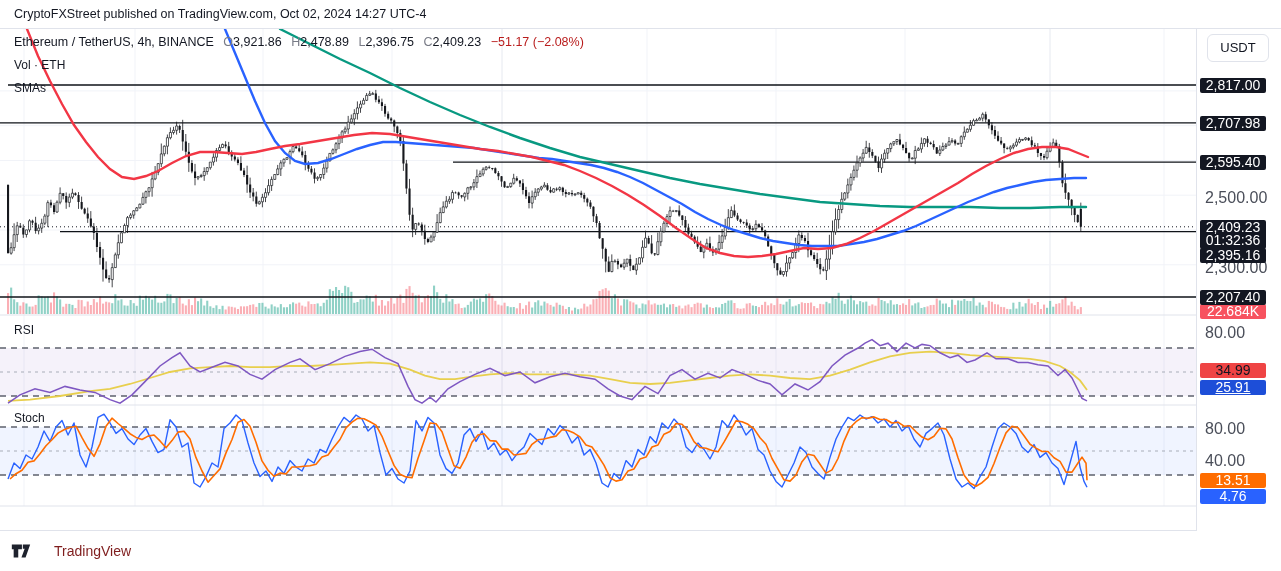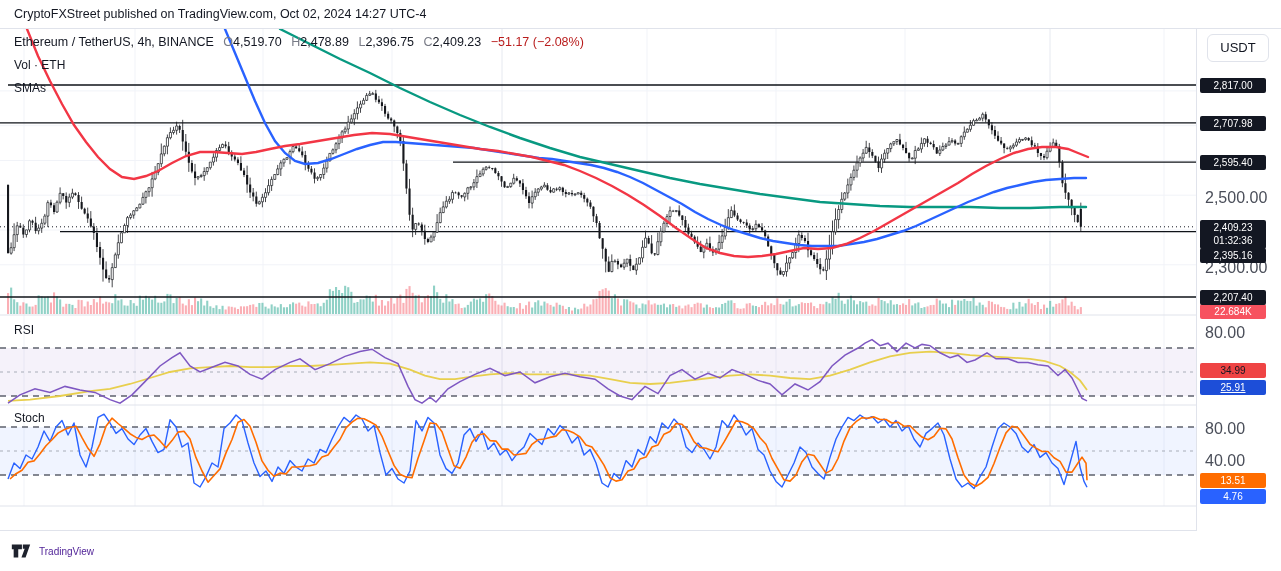--- a/index.html
+++ b/index.html
@@ -14,37 +14,37 @@
   #legend{position:absolute;left:14px;top:6px;z-index:5;}
   #legend .l1{font-size:12.5px;color:#131722;}
   #legend .l1 .lab{color:#787b86;margin-left:6px;}
   #legend .l1 .neg{color:#b91c1c;}
   #legend .l2,#legend .l3{font-size:12px;color:#131722;margin-top:9px;}
   .pane-label{position:absolute;left:14px;font-size:12px;color:#131722;z-index:5;}
   
   #scale-col{position:absolute;left:1196px;top:0;width:85px;height:502px;border-left:1px solid #e0e3eb;background:#fff;z-index:6;}
   .tick{position:absolute;left:8px;width:70px;font-size:16px;color:#4a4e59;}
   .badge{position:absolute;left:3px;width:66px;height:15px;line-height:15px;text-align:center;
-         font-size:10px;border-radius:2px;color:#fff;background:#131722;z-index:3;}
+         font-size:14px;border-radius:2px;color:#fff;background:#131722;z-index:3;}
   .badge.cur{height:28px;line-height:13px;padding-top:1px;z-index:4;}
   .badge.vol{background:#f7525f;z-index:2;}
   .badge.yellow{background:#ef4444;color:#131722;}
   .badge.purple{background:#1d4ed8;text-decoration:underline;}
   .badge.orange{background:#ff6d00;}
   .badge.blue{background:#2962ff;}
   #usdt-btn{position:absolute;left:10px;top:5px;width:60px;height:26px;border:1px solid #e0e3eb;border-radius:6px;
             font-size:13px;color:#131722;text-align:center;line-height:26px;background:#fff;}
   
   #time-axis{position:absolute;left:0;top:505px;width:1196px;height:25px;background:#fff;}
   #time-axis span{position:absolute;top:6px;transform:translateX(-50%);font-size:11.5px;color:#3c4049;}
   #time-axis span.month{font-weight:700;color:#131722;}
   
   #footer{position:absolute;left:0;top:530px;width:1281px;height:41px;background:#fff;border-top:1px solid #e0e3eb;}
   #footer .logo-wrap{position:absolute;left:10px;top:9px;display:flex;align-items:center;}
-  #footer .logo-text{font-size:10px;font-weight:500;color:#4c1d95;margin-left:7px;}
+  #footer .logo-text{font-size:14px;font-weight:500;color:#7f1d1d;margin-left:22px;}
 </style>
 </head>
 <body>
 
 <div id="stage">
 
   <div id="attr-bar">
     <div class="txt">CryptoFXStreet published on TradingView.com, Oct 02, 2024 14:27 UTC-4</div>
   </div>
 
@@ -442,21 +442,21 @@
         <path d="M8.0,478.0L14.0,462.0L20.0,467.6L26.0,454.0L32.0,458.0L38.0,446.0L44.0,430.0L50.0,440.4L56.0,426.0L62.0,419.6L68.0,434.0L74.0,422.0L80.0,454.0L86.0,466.0L92.0,446.0L98.0,416.4L104.0,413.2L110.0,422.0L116.0,432.4L122.0,427.6L128.0,438.0L134.0,443.6L140.0,434.0L146.0,427.6L152.0,440.4L158.0,451.6L164.0,448.4L170.0,418.8L176.0,426.0L182.0,446.0L188.0,442.0L194.0,482.0L200.0,486.0L206.0,475.6L212.0,462.0L218.0,466.0L224.0,427.6L230.0,422.0L236.0,414.0L242.0,419.6L248.0,442.0L254.0,462.0L260.0,475.6L266.0,470.0L272.0,480.4L278.0,466.0L284.0,472.4L290.0,459.6L296.0,466.0L302.0,470.0L308.0,458.0L314.0,462.0L320.0,448.4L326.0,451.6L332.0,438.0L338.0,426.0L344.0,416.4L350.0,421.2L356.0,414.0L362.0,418.0L368.0,430.0L374.0,424.4L380.0,451.6L386.0,474.0L392.0,467.6L398.0,478.0L404.0,482.0L410.0,470.0L416.0,419.6L422.0,430.0L428.0,416.4L434.0,422.0L440.0,454.0L446.0,467.6L452.0,472.4L458.0,462.0L464.0,434.0L470.0,427.6L476.0,440.4L482.0,430.0L488.0,448.4L494.0,442.0L500.0,454.0L506.0,448.4L512.0,459.6L518.0,451.6L524.0,446.0L530.0,432.4L536.0,438.0L542.0,443.6L548.0,427.6L554.0,434.0L560.0,424.4L566.0,430.0L572.0,442.0L578.0,435.6L584.0,454.0L590.0,448.4L596.0,462.0L602.0,482.0L608.0,486.0L614.0,472.4L620.0,478.0L626.0,459.6L632.0,466.0L638.0,448.4L644.0,454.0L650.0,435.6L656.0,442.0L662.0,422.0L668.0,427.6L674.0,418.0L680.0,424.4L686.0,446.0L692.0,451.6L698.0,442.0L704.0,448.4L710.0,458.0L716.0,446.0L722.0,419.6L728.0,426.0L734.0,414.0L740.0,422.0L746.0,434.0L752.0,427.6L758.0,448.4L764.0,454.0L770.0,470.0L776.0,480.4L782.0,486.0L788.0,474.0L794.0,462.0L800.0,446.0L806.0,451.6L812.0,466.0L818.0,472.4L824.0,478.0L830.0,456.4L836.0,438.0L842.0,426.0L848.0,416.4L854.0,419.6L860.0,414.0L866.0,418.0L872.0,415.6L878.0,422.0L884.0,418.0L890.0,426.0L896.0,419.6L902.0,430.0L908.0,424.4L914.0,438.0L920.0,446.0L926.0,432.4L932.0,427.6L938.0,422.0L944.0,434.0L950.0,458.0L956.0,478.0L962.0,486.0L968.0,482.0L974.0,487.6L980.0,475.6L986.0,466.0L992.0,446.0L998.0,427.6L1004.0,422.0L1010.0,426.0L1016.0,432.4L1022.0,446.0L1028.0,451.6L1034.0,443.6L1040.0,456.4L1046.0,451.6L1052.0,462.0L1058.0,467.6L1064.0,483.6L1070.0,462.0L1076.0,440.4L1080.0,466.0L1084.0,480.4L1087.0,486.2" stroke="#2962ff" stroke-width="1.4" fill="none" stroke-linejoin="round"></path>
         <path d="M10.0,478.0L16.0,472.7L22.0,469.2L28.0,461.2L34.0,459.9L40.0,452.7L46.0,444.7L52.0,438.8L58.0,432.1L64.0,428.7L70.0,426.5L76.0,425.2L82.0,436.7L88.0,447.3L94.0,455.3L100.0,442.8L106.0,425.2L112.0,417.2L118.0,422.5L124.0,427.3L130.0,432.7L136.0,436.4L142.0,438.5L148.0,435.1L154.0,434.0L160.0,439.9L166.0,446.8L172.0,439.6L178.0,431.1L184.0,430.3L190.0,438.0L196.0,456.7L202.0,470.0L208.0,481.2L214.0,474.5L220.0,467.9L226.0,451.9L232.0,438.5L238.0,421.2L244.0,418.5L250.0,425.2L256.0,441.2L262.0,459.9L268.0,469.2L274.0,475.3L280.0,472.1L286.0,472.9L292.0,466.0L298.0,466.0L304.0,465.2L310.0,464.7L316.0,463.3L322.0,456.1L328.0,454.0L334.0,446.0L340.0,438.5L346.0,426.8L352.0,421.2L358.0,417.2L364.0,417.7L370.0,420.7L376.0,424.1L382.0,435.3L388.0,450.0L394.0,464.4L400.0,473.2L406.0,475.9L412.0,476.7L418.0,457.2L424.0,439.9L430.0,422.0L436.0,422.8L442.0,430.8L448.0,447.9L454.0,464.7L460.0,467.3L466.0,456.1L472.0,441.2L478.0,434.0L484.0,432.7L490.0,439.6L496.0,440.1L502.0,448.1L508.0,448.1L514.0,454.0L520.0,453.2L526.0,452.4L532.0,443.3L538.0,438.8L544.0,438.0L550.0,436.4L556.0,435.1L562.0,428.7L568.0,429.5L574.0,432.1L580.0,435.9L586.0,443.9L592.0,446.0L598.0,454.8L604.0,464.1L610.0,476.7L616.0,480.1L622.0,478.8L628.0,470.0L634.0,467.9L640.0,458.0L646.0,456.1L652.0,446.0L658.0,443.9L664.0,433.2L670.0,430.5L676.0,422.5L682.0,423.3L688.0,429.5L694.0,440.7L700.0,446.5L706.0,447.3L712.0,449.5L718.0,450.8L724.0,441.2L730.0,430.5L736.0,419.9L742.0,420.7L748.0,423.3L754.0,427.9L760.0,436.7L766.0,443.3L772.0,457.5L778.0,468.1L784.0,478.8L790.0,480.1L796.0,474.0L802.0,460.7L808.0,453.2L814.0,454.5L820.0,463.3L826.0,472.1L832.0,468.9L838.0,457.5L844.0,440.1L850.0,426.8L856.0,420.7L862.0,416.7L868.0,417.2L874.0,415.9L880.0,418.5L886.0,418.5L892.0,422.0L898.0,421.2L904.0,425.2L910.0,424.7L916.0,430.8L922.0,436.1L928.0,438.8L934.0,435.3L940.0,427.3L946.0,427.9L952.0,438.0L958.0,456.7L964.0,474.0L970.0,482.0L976.0,485.2L982.0,481.7L988.0,476.4L994.0,462.5L1000.0,446.5L1006.0,431.9L1012.0,425.2L1018.0,426.8L1024.0,434.8L1030.0,443.3L1036.0,447.1L1042.0,450.5L1048.0,450.5L1054.0,456.7L1060.0,460.4L1066.0,471.1L1072.0,471.1L1078.0,462.0L1082.0,456.1L1086.0,462.3L1087.0,479.2" stroke="#ff6d00" stroke-width="1.6" fill="none" stroke-linejoin="round"></path>
         <line x1="0" y1="314" x2="1196" y2="314" stroke="#e0e3eb" stroke-width="1"></line>
         <line x1="0" y1="404" x2="1196" y2="404" stroke="#e0e3eb" stroke-width="1"></line>
         <line x1="0" y1="505" x2="1196" y2="505" stroke="#e0e3eb" stroke-width="1"></line>
       </svg>
 
     <div id="legend">
       <div class="l1">
         <span>Ethereum / TetherUS, 4h, BINANCE</span>
-        <span class="lab">O</span><span>4,519.70</span>
+        <span class="lab">O</span><span>3,921.86</span>
         <span class="lab">H</span><span>2,478.89</span>
         <span class="lab">L</span><span>2,396.75</span>
         <span class="lab">C</span><span>2,409.23</span>
         <span class="neg" style="margin-left:6px">−51.17 (−2.08%)</span>
       </div>
       <div class="l2">Vol · ETH</div>
       <div class="l3">SMAs</div>
     </div>
 
     <div class="pane-label" style="top:294px">RSI</div>

